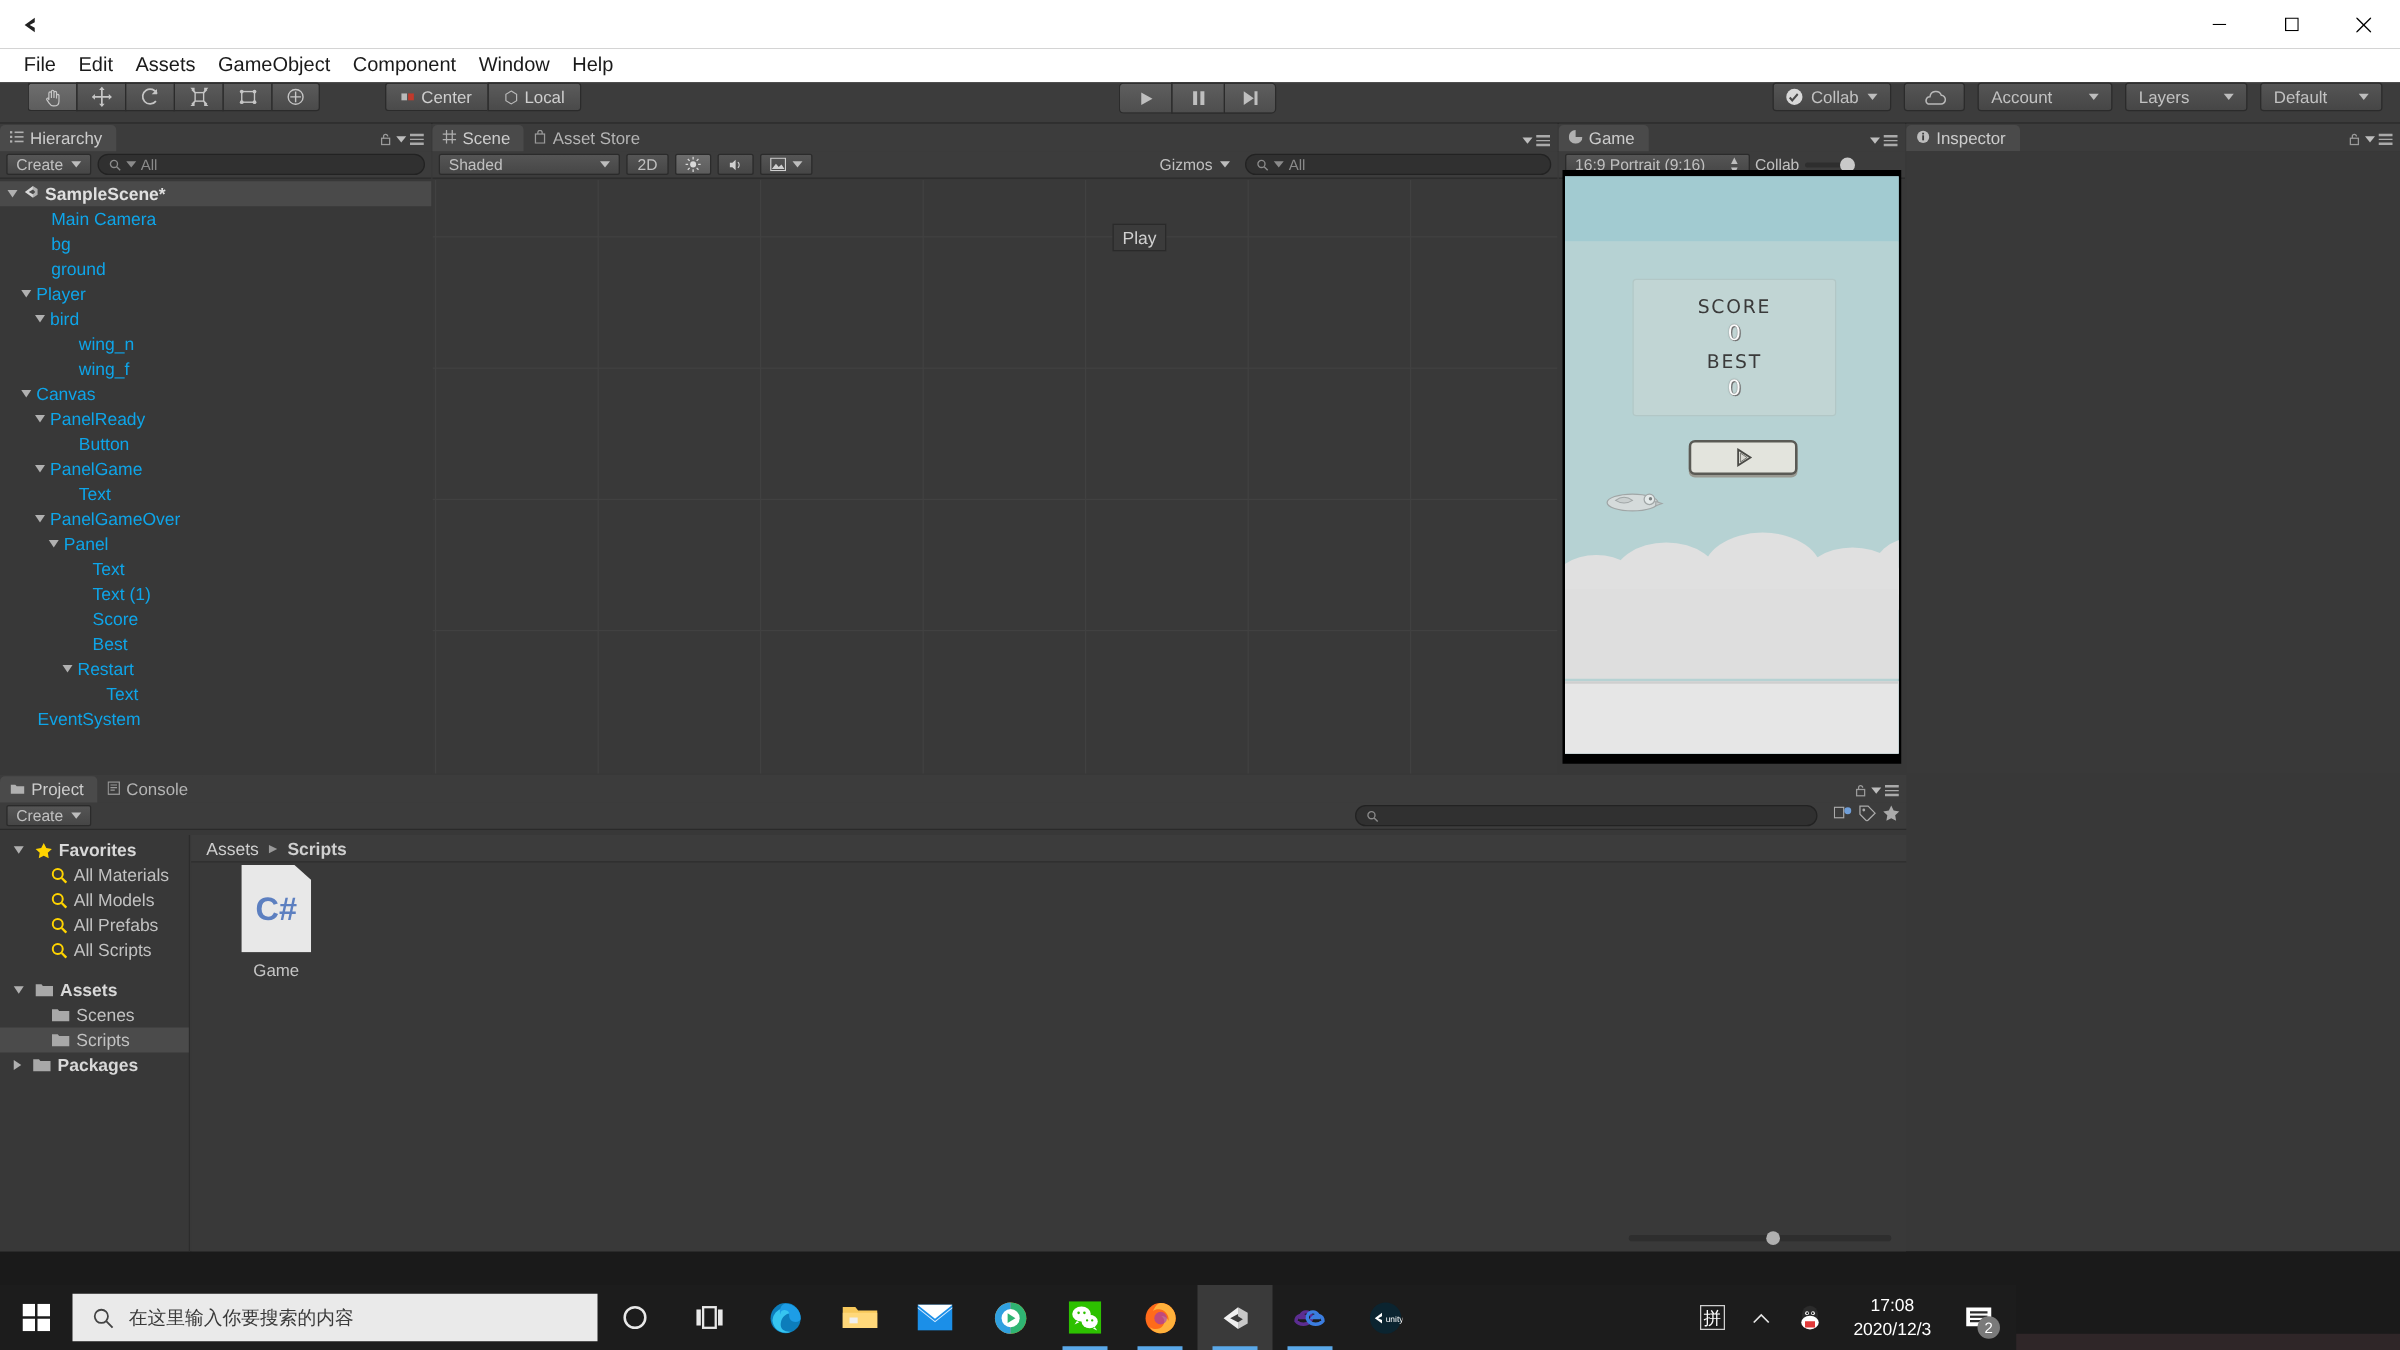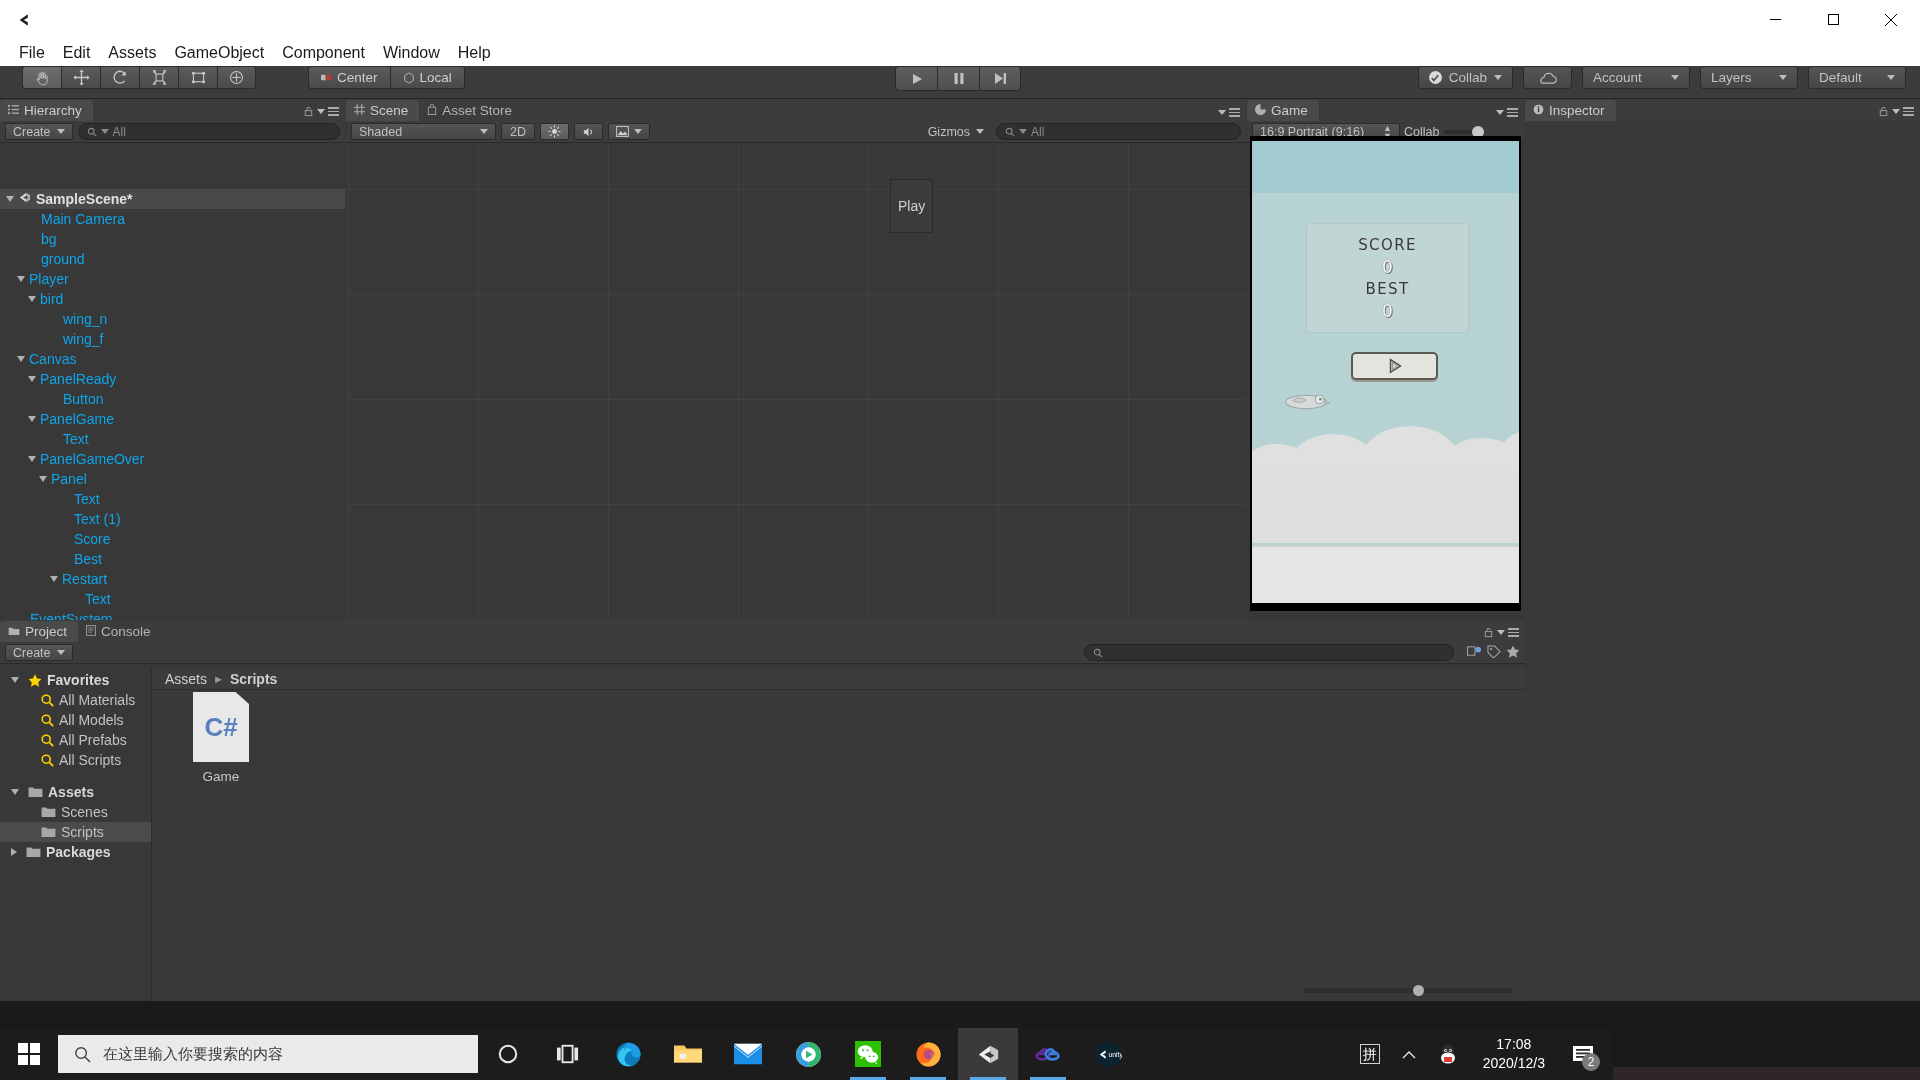--- a/index.html
+++ b/index.html
@@ -136,21 +136,21 @@
   }
   .search-field {
     height: 17px; background: #303030; border: 1px solid #222;
     border-radius: 9px; display: flex; align-items: center;
     padding: 0 8px; gap: 4px; font-size: 12px; color: #8a8a8a;
     flex: 1;
   }
 
   
   #hierarchy { left: 0; top: 33px; width: 345px; height: 520px; background: #383838; }
-  .hier-list { padding-top: 2px; font-size: 14px; margin-top: 44px; }
+  .hier-list { padding-top: 2px; font-size: 14px; }
   .hier-row {
     height: 20px; display: flex; align-items: center; color: #0ea5e9;
     padding-left: 6px; white-space: nowrap;
   }
   .hier-row.scene-root { color: #e0e0e0; font-weight: bold; background: #4a4a4a; }
   .arrow-d { width:0;height:0;border-left:4.5px solid transparent;border-right:4.5px solid transparent;border-top:6px solid #b0b0b0; margin-right:4px; }
   .arrow-r { width:0;height:0;border-top:4.5px solid transparent;border-bottom:4.5px solid transparent;border-left:6px solid #b0b0b0; margin-right:4px; }
   .spacer { display:inline-block; }
 
   
@@ -167,21 +167,21 @@
     background: rgba(58,58,58,.94);
     border-radius: 9px;
     display: flex; align-items: center; justify-content: center; text-align: center;
     color: #fff; font-size: 26px; line-height: 1.32;
     text-shadow: 0 1px 2px rgba(0,0,0,.8);
     padding: 0 24px;
   }
   .play-tooltip {
     position: absolute; left: 890px; top: 113px;
     background: #3b3b3b; border: 1px solid #2a2a2a;
-    color: #d0d0d0; font-size: 14px; padding: 18px 7px;
+    color: #d0d0d0; font-size: 14px; padding: 2px 7px;
     z-index: 50;
   }
 
   
   #game { left: 1247px; top: 33px; width: 277px; height: 520px; }
   .game-view {
     position: absolute; top: 37px; left: 3px; width: 271px; bottom: 8px;
     background: #000;
     overflow: hidden;
   }

